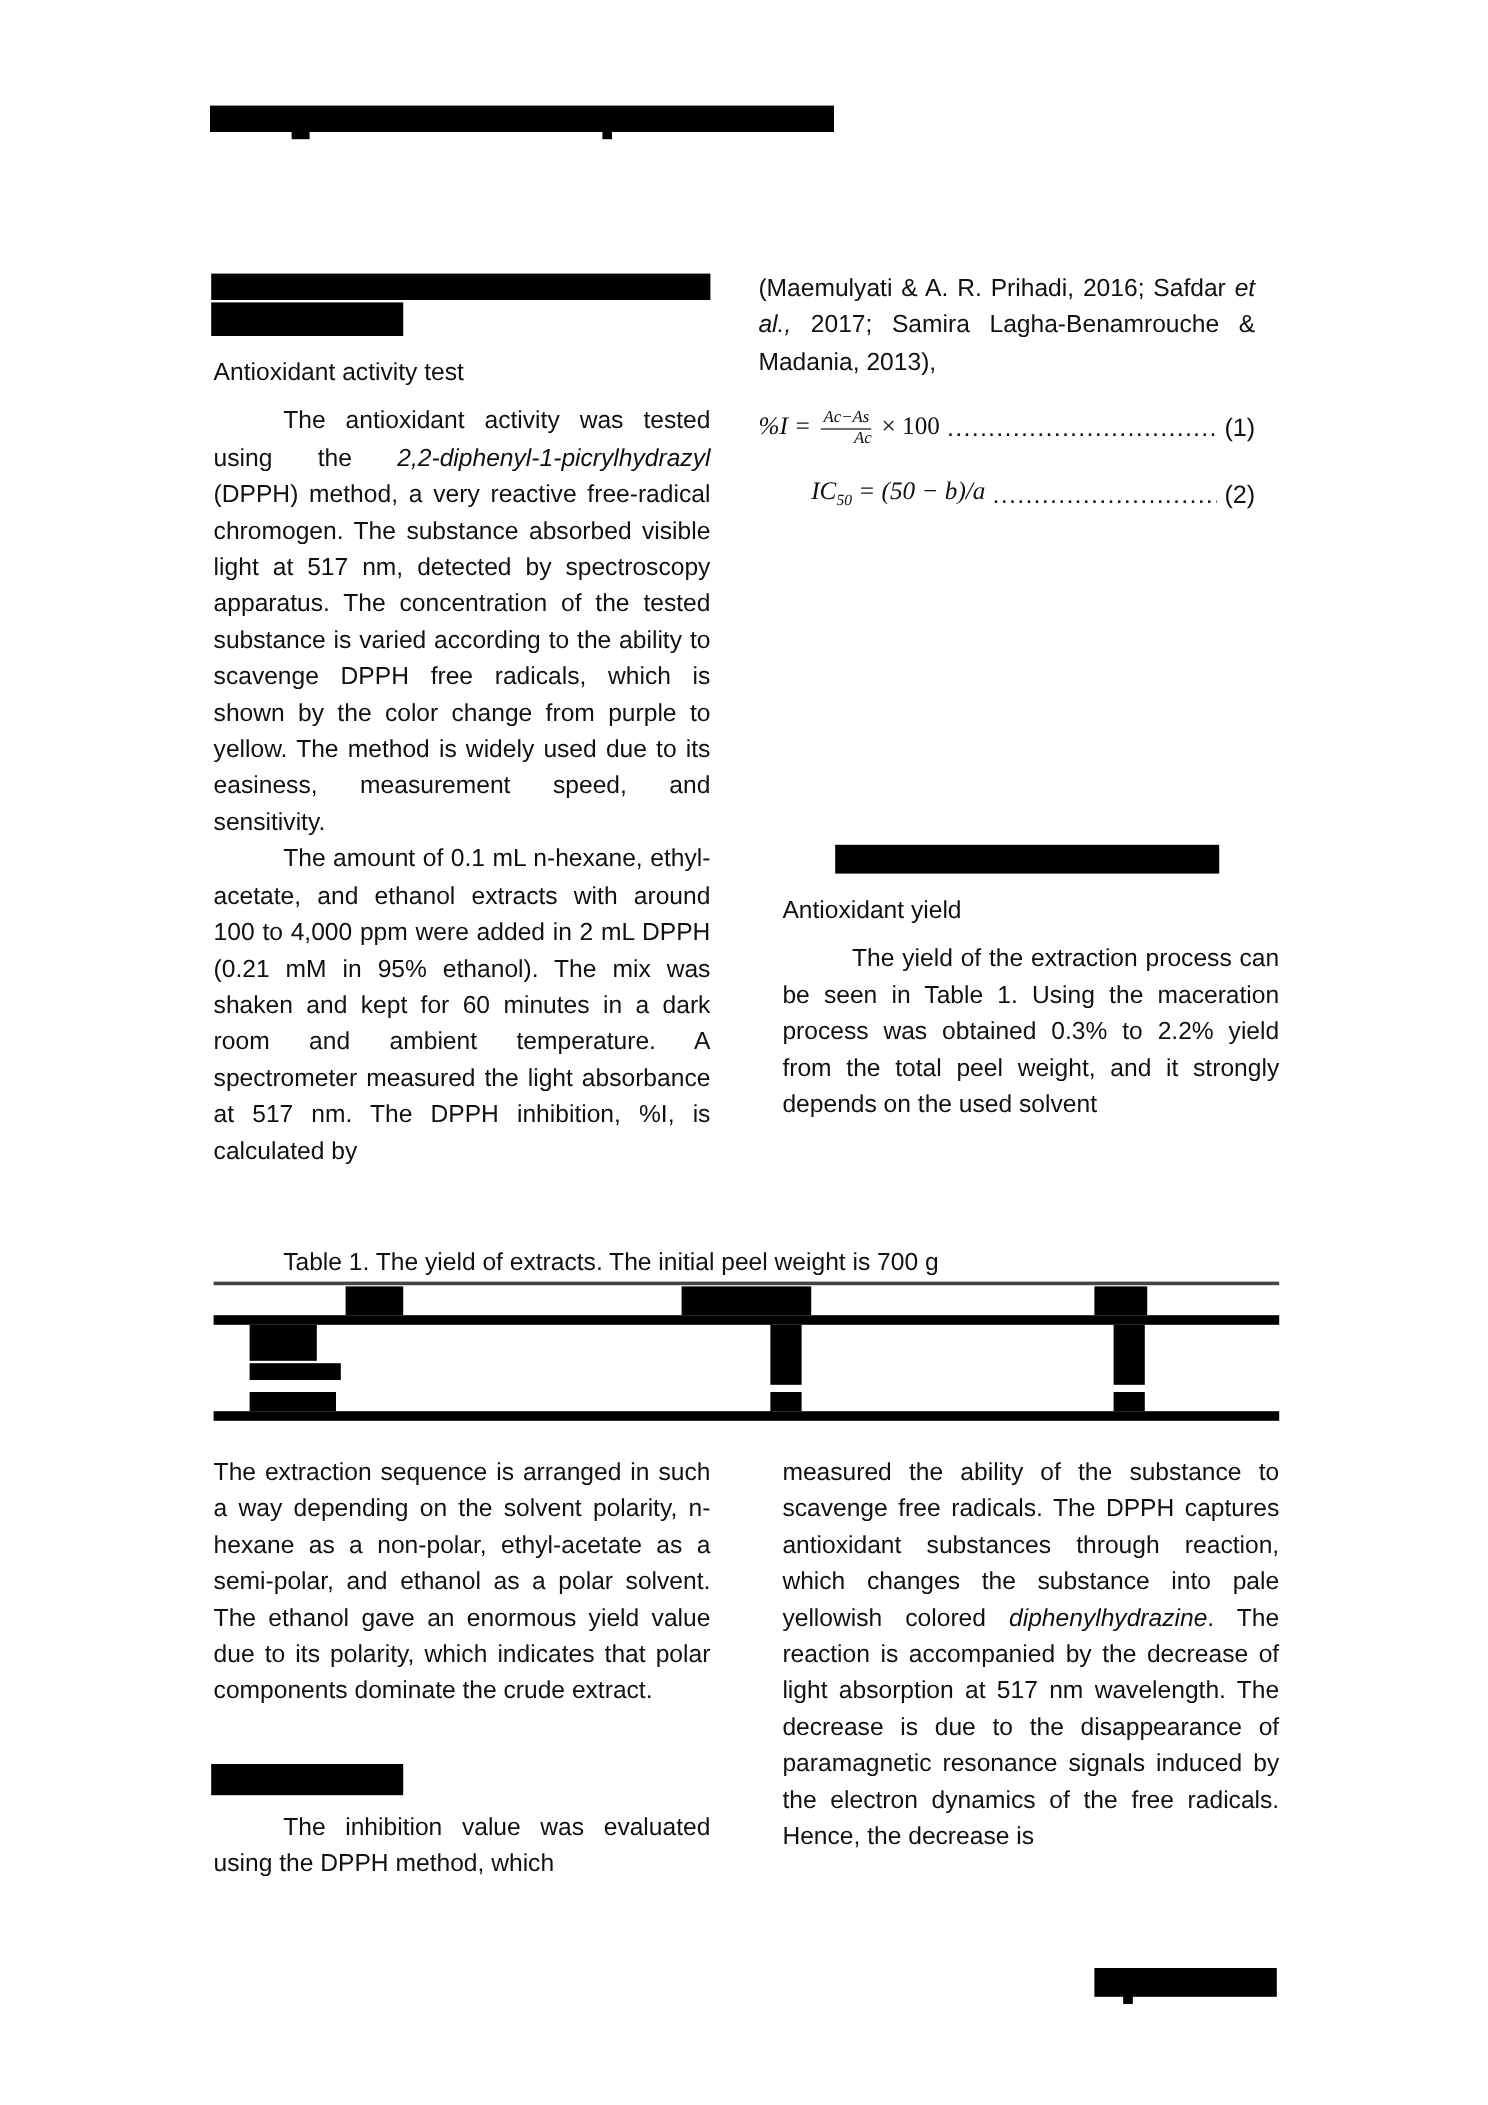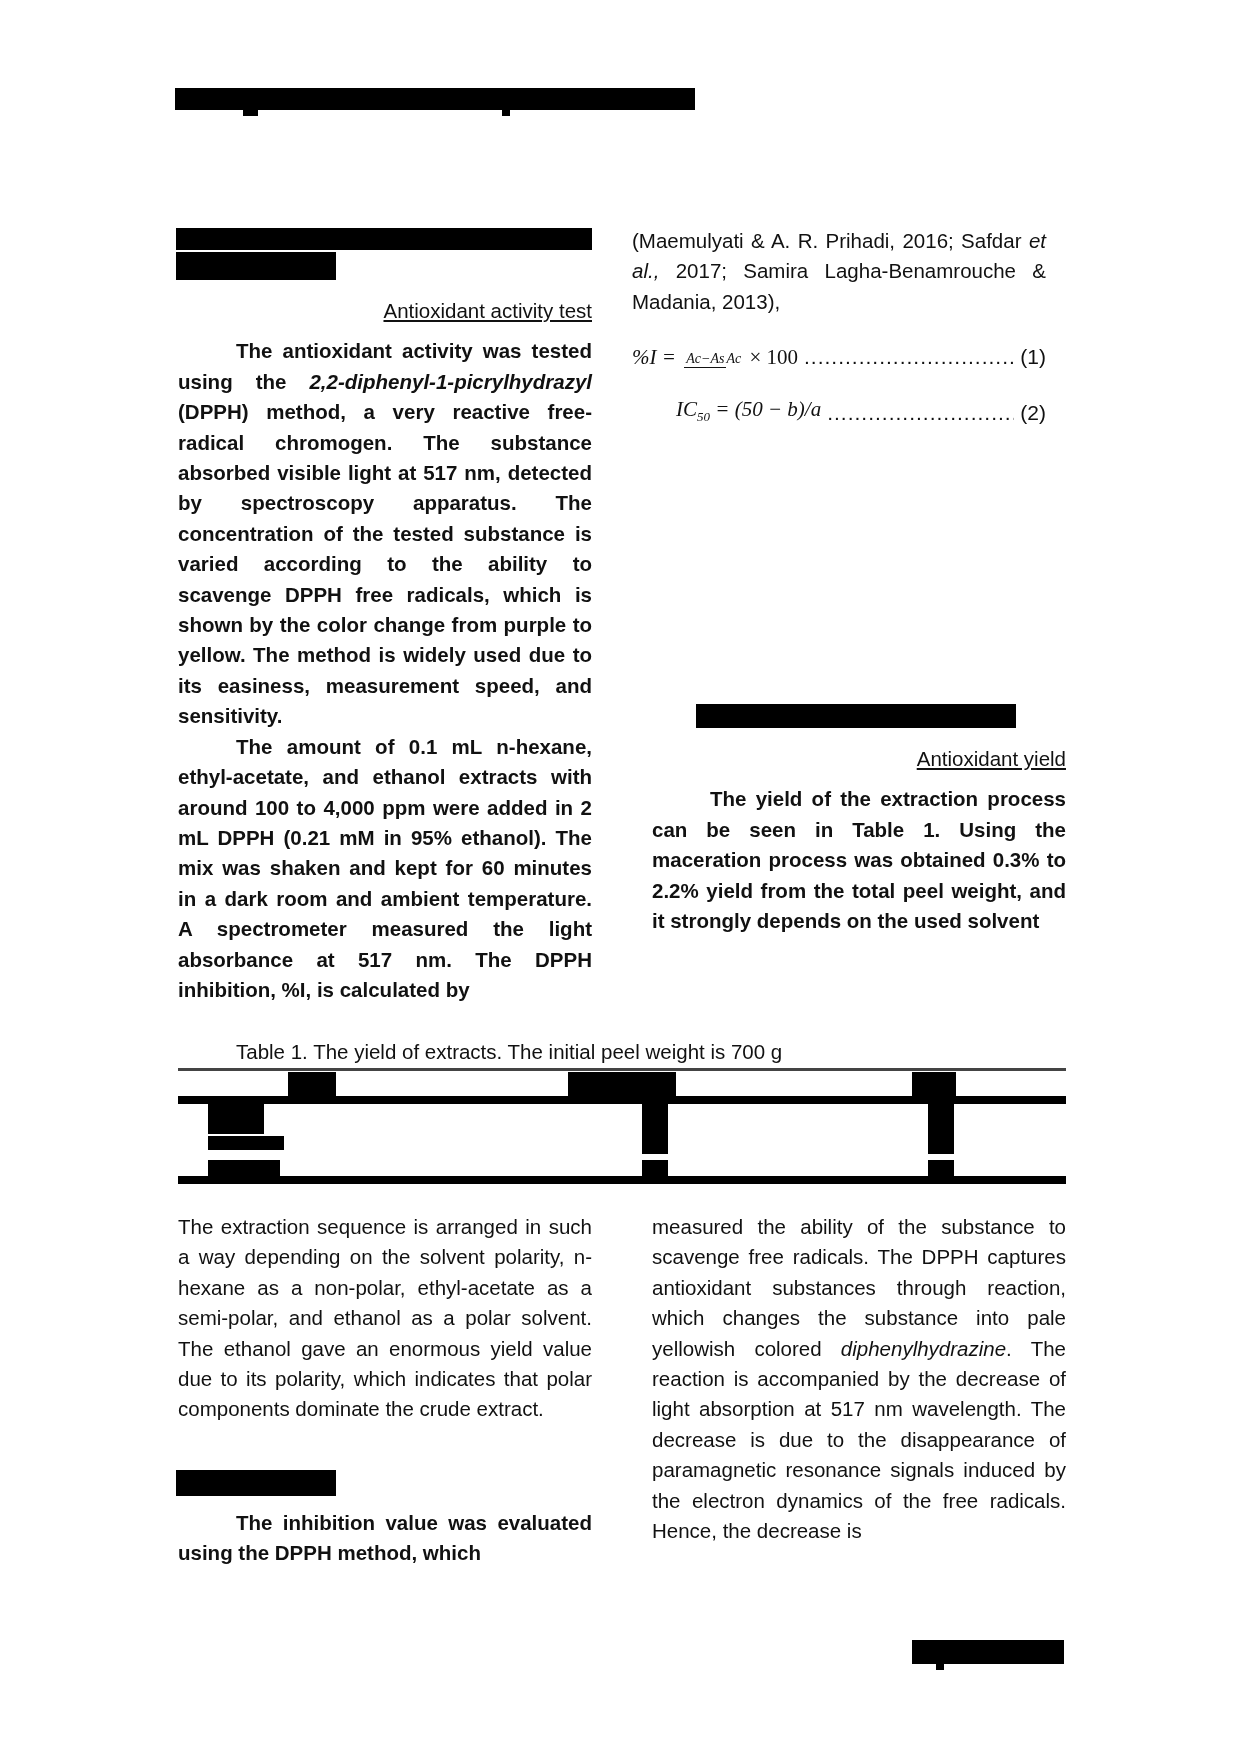--- a/index.html
+++ b/index.html
@@ -1,26 +1,26 @@
 <!DOCTYPE html>
 <html><head>
 <meta charset="utf-8">
 <style>
   html, body { margin: 0; padding: 0; background: #ffffff; }
   body { width: 1240px; height: 1754px; position: relative; overflow: hidden;
          font-family: "Liberation Sans", sans-serif; color: #111; }
   .redact { position: absolute; background: #000; }
   .col { position: absolute; width: 414px; font-size: 20.5px; line-height: 30.4px; text-align: justify; }
   .col p { margin: 0; }
-  .indent { text-indent: 58px; font-weight: bold; }
-  .subhead { text-decoration: underline; text-align: right; }
+  .indent { text-indent: 58px; }
+  .subhead { text-align: left; }
   .eq { font-family: "Liberation Serif", serif; font-style: italic; display: flex; align-items: center; justify-content: space-between; font-size: 21px; }
   .eq .num { font-family: "Liberation Sans", sans-serif; font-style: normal; }
   .dots { flex: 1; overflow: hidden; white-space: nowrap; margin: 0 6px; font-style: normal; font-family: "Liberation Sans", sans-serif; letter-spacing: 1px; }
-  .frac { display: inline-flex; flex-direction: row; align-items: flex-start; font-size: 14px; line-height: 16px; vertical-align: middle; margin: 0 3px; }
+  .frac { display: inline-flex; flex-direction: column; align-items: flex-end; font-size: 14px; line-height: 16px; vertical-align: middle; margin: 0 3px; }
   .frac .top { border-bottom: 1px solid #111; padding: 0 2px; }
   sub { font-size: 13px; }
   .caption { position: absolute; left: 236px; top: 1040px; font-size: 20.5px; }
   .tline { position: absolute; left: 178px; width: 888px; background: #000; }
 </style>
 </head>
 <body>
 
 <div class="redact" style="left:175px;top:88px;width:520px;height:22px;"></div>
 <div class="redact" style="left:243px;top:108px;width:15px;height:8px;"></div>

